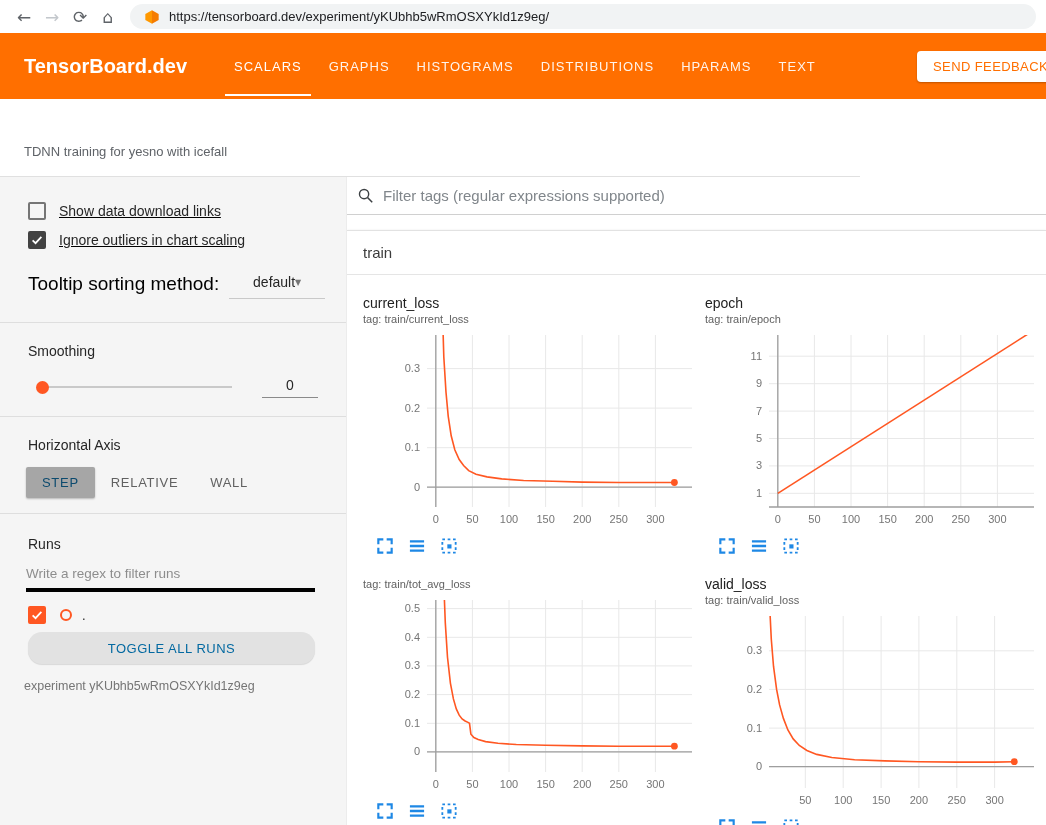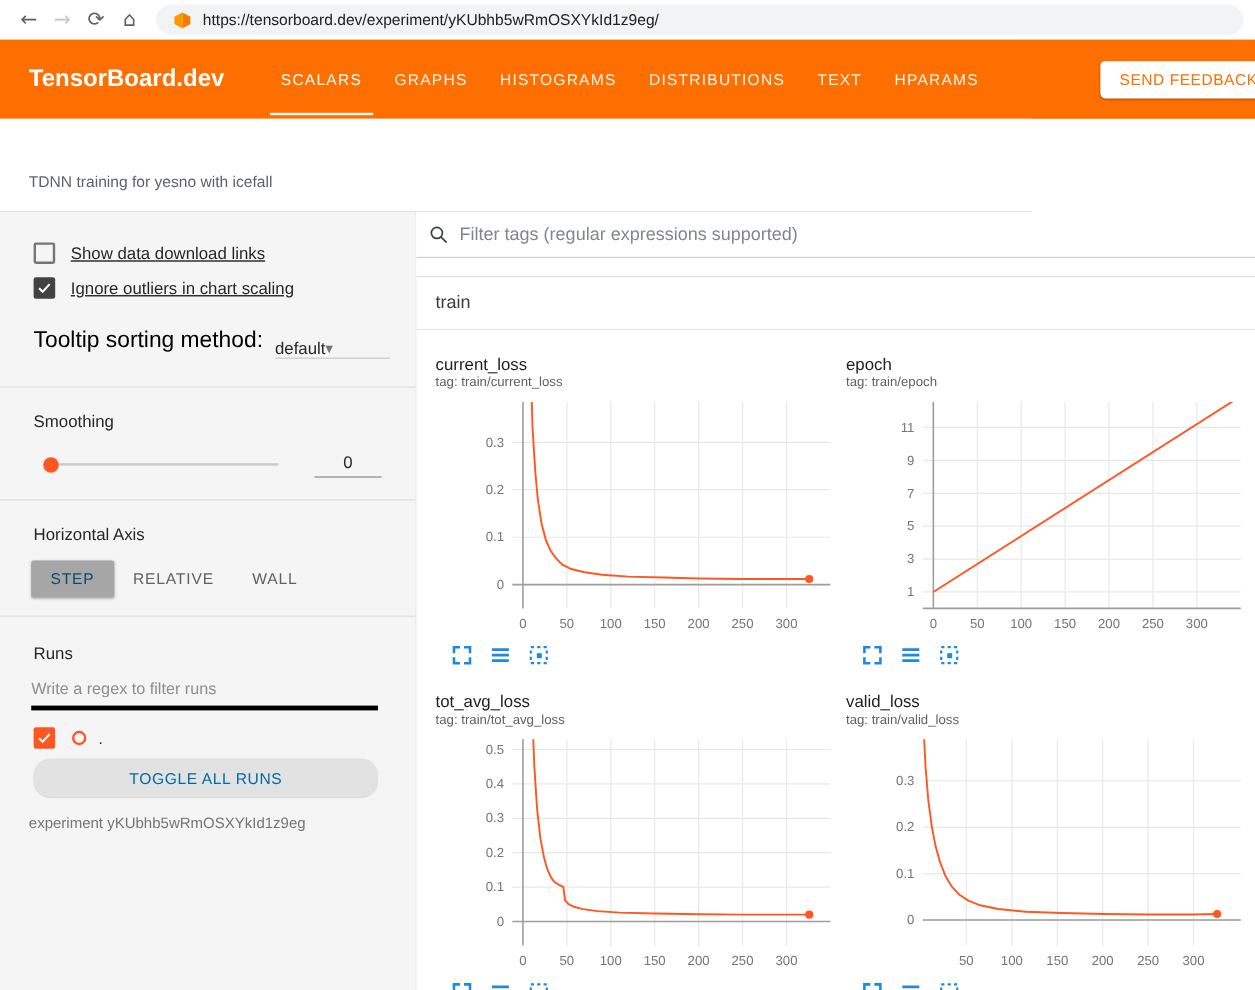--- a/index.html
+++ b/index.html
@@ -40,22 +40,22 @@
              border-right:1px solid #ececec; overflow:hidden; }
   .chk-row { display:flex; align-items:center; margin-left:28px; margin-right:16px;text-decoration:underline; }
   .checkbox { width:18px; height:18px; border:2px solid #757575; border-radius:2px; flex:none;
               display:flex; align-items:center; justify-content:center; background:transparent; cursor:pointer; }
   .checkbox.checked { background:#424242; border-color:#424242; }
   .checkbox.run-checked { background:#ff5722; border-color:#ff5722; }
   .checkbox svg { width:14px; height:14px; }
   .chk-label { margin-left:13px; font-size:14px; color:#262626; }
   .tooltip-row { display:flex; align-items:flex-end; margin:24px 16px 0 28px; }
   .tt-label { font-size:19px; color:#000000; padding-bottom:4px; }
-  .tt-select { margin-left:10px; width:96px; display:flex; justify-content:flex-start; align-items:center;
-               border-bottom:1px solid #c9c9c9; font-size:14px; color:#262626; padding-bottom:0; cursor:pointer; }
+  .tt-select { margin-left:10px; width:96px; display:flex; justify-content:center; align-items:center;
+               border-bottom:1px solid #c9c9c9; font-size:14px; color:#262626; padding-bottom:8px; cursor:pointer; }
   .caret { font-size:8px; color:#757575; font-family:"DejaVu Sans", sans-serif; }
   .divider { border-top:1px solid #dedede; }
   .d1 { margin-top:23px; } .d2 { margin-top:18px; } .d3 { margin-top:15px; }
   .section-label { margin:20px 0 0 28px; font-size:14px; color:#262626; }
   .section-label.runs { margin-top:22px; }
   .slider-row { display:flex; align-items:center; margin:17px 16px 0 40px; height:22px; }
   .slider-track { position:relative; width:192px; height:2px; background:#c9c9c9; }
   .slider-thumb { position:absolute; left:-4px; top:-5.5px; width:13px; height:13px; border-radius:50%;
                   background:#ff5722; cursor:pointer; }
   .slider-value { margin-left:30px; width:56px; text-align:center; font-size:14px; color:#262626;
@@ -115,22 +115,22 @@
   </div>
 </div>
 
 <div class="app-header">
   <div class="brand">TensorBoard.dev</div>
   <nav class="header-tabs">
       <div class="tab active">SCALARS</div>
       <div class="tab">GRAPHS</div>
       <div class="tab">HISTOGRAMS</div>
       <div class="tab">DISTRIBUTIONS</div>
+      <div class="tab">HPARAMS</div>
       <div class="tab">TEXT</div>
-      <div class="tab">HPARAMS</div>
     </nav>
   <button class="feedback-btn">SEND FEEDBACK</button>
 </div>
 
 <div class="subheader">
   <div class="exp-desc">TDNN training for yesno with icefall</div>
 </div>
 
 <aside class="sidebar">
   <div class="chk-row" style="margin-top:25px">
@@ -306,21 +306,20 @@
             </span>
             <span class="cicon">
               <svg viewBox="0 0 24 24">
                 <rect x="4" y="4" width="16" height="16" fill="none" stroke="currentColor" stroke-width="2.2" stroke-dasharray="3.2 3.2"></rect>
                 <rect x="10" y="10" width="5" height="5" fill="currentColor"></rect>
               </svg>
             </span>
           </div>
         </div>
         <div class="chart-box">
-          <div class="chart-title">tot_avg_loss</div>
           <div class="chart-sub">tag: train/tot_avg_loss</div>
           <svg class="plot" width="337" height="205">
             <line x1="72.8" y1="6" x2="72.8" y2="178" stroke="#e8e8e8"></line>
             <text x="72.8" y="194" text-anchor="middle">0</text>
             <line x1="109.4" y1="6" x2="109.4" y2="178" stroke="#e8e8e8"></line>
             <text x="109.4" y="194" text-anchor="middle">50</text>
             <line x1="146.0" y1="6" x2="146.0" y2="178" stroke="#e8e8e8"></line>
             <text x="146.0" y="194" text-anchor="middle">100</text>
             <line x1="182.6" y1="6" x2="182.6" y2="178" stroke="#e8e8e8"></line>
             <text x="182.6" y="194" text-anchor="middle">150</text>

